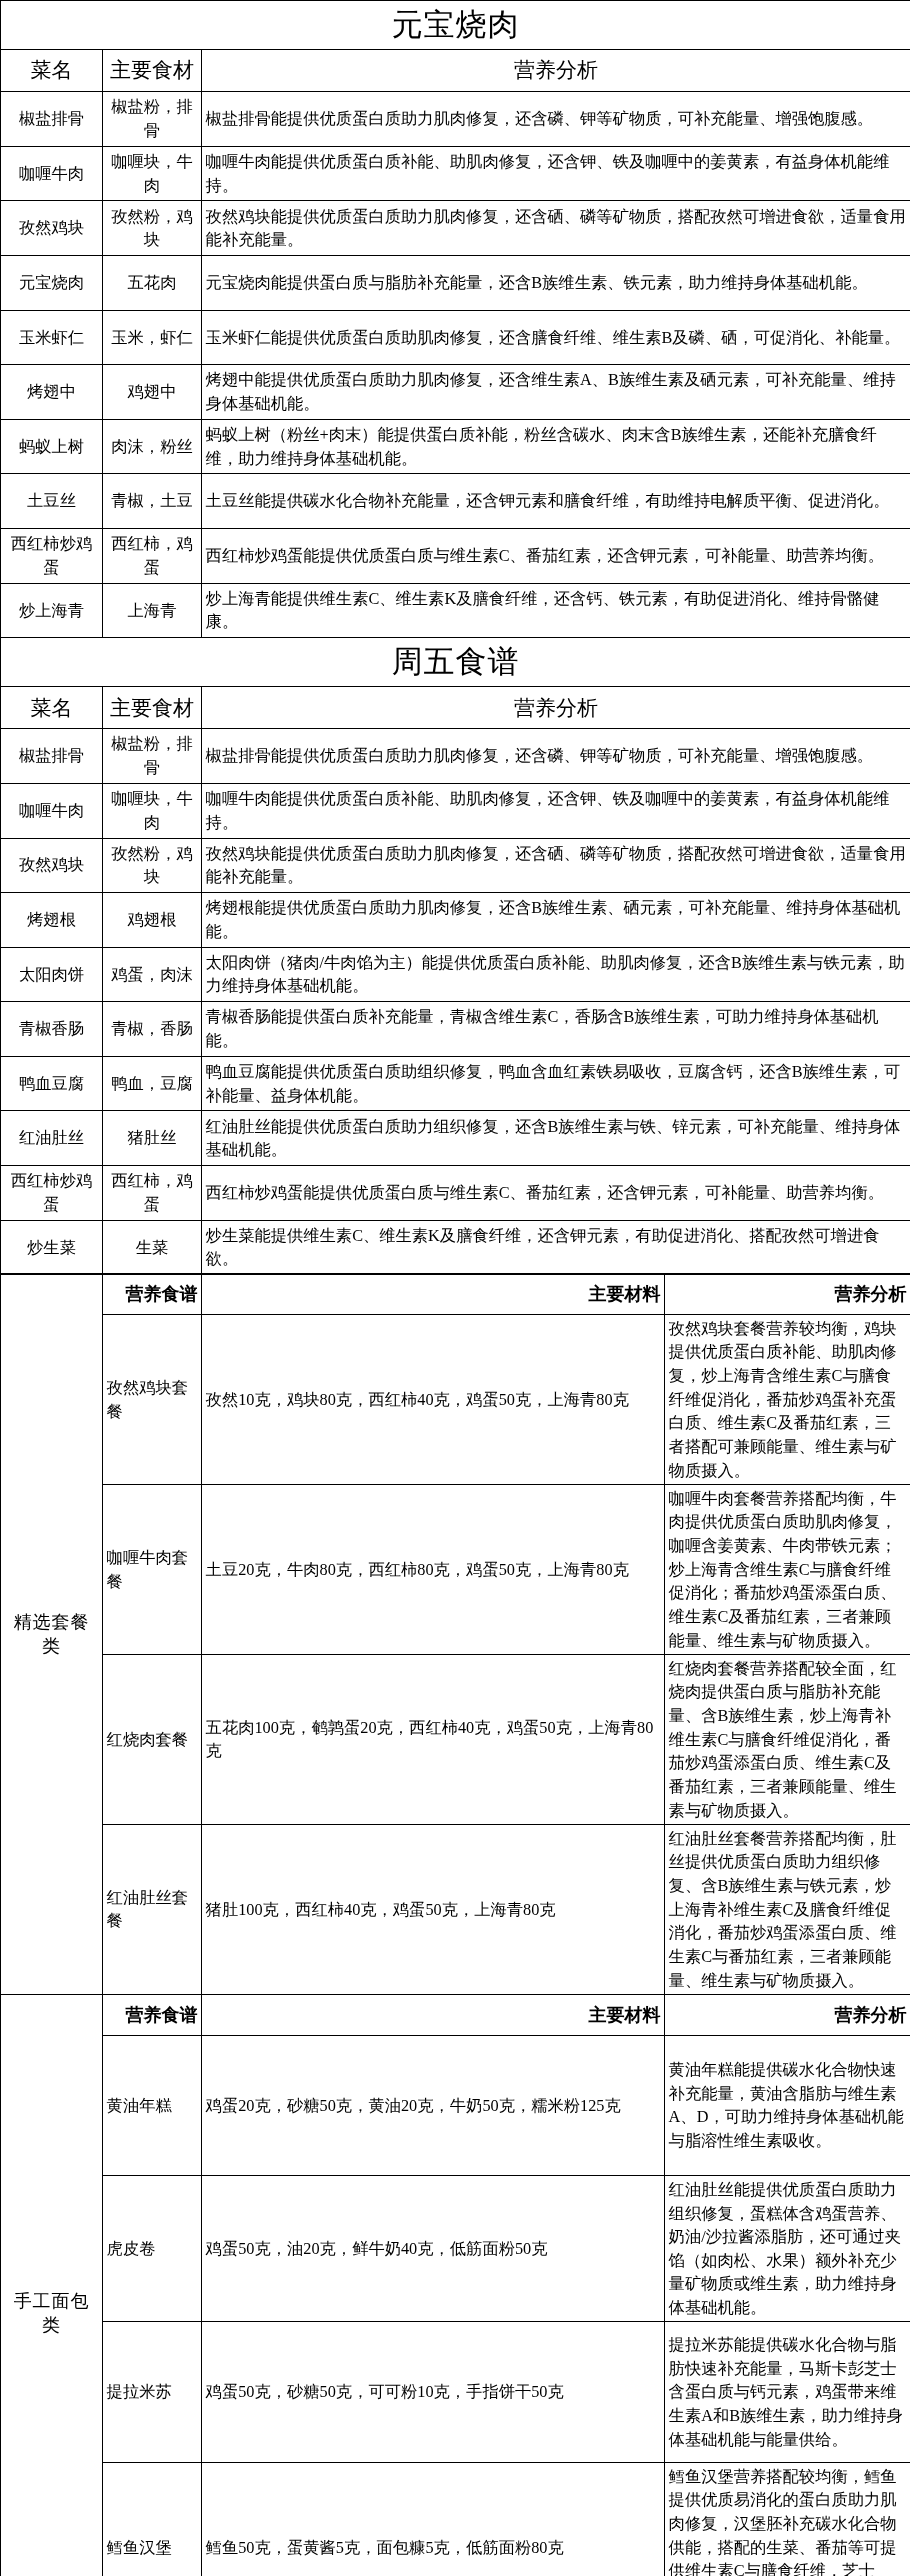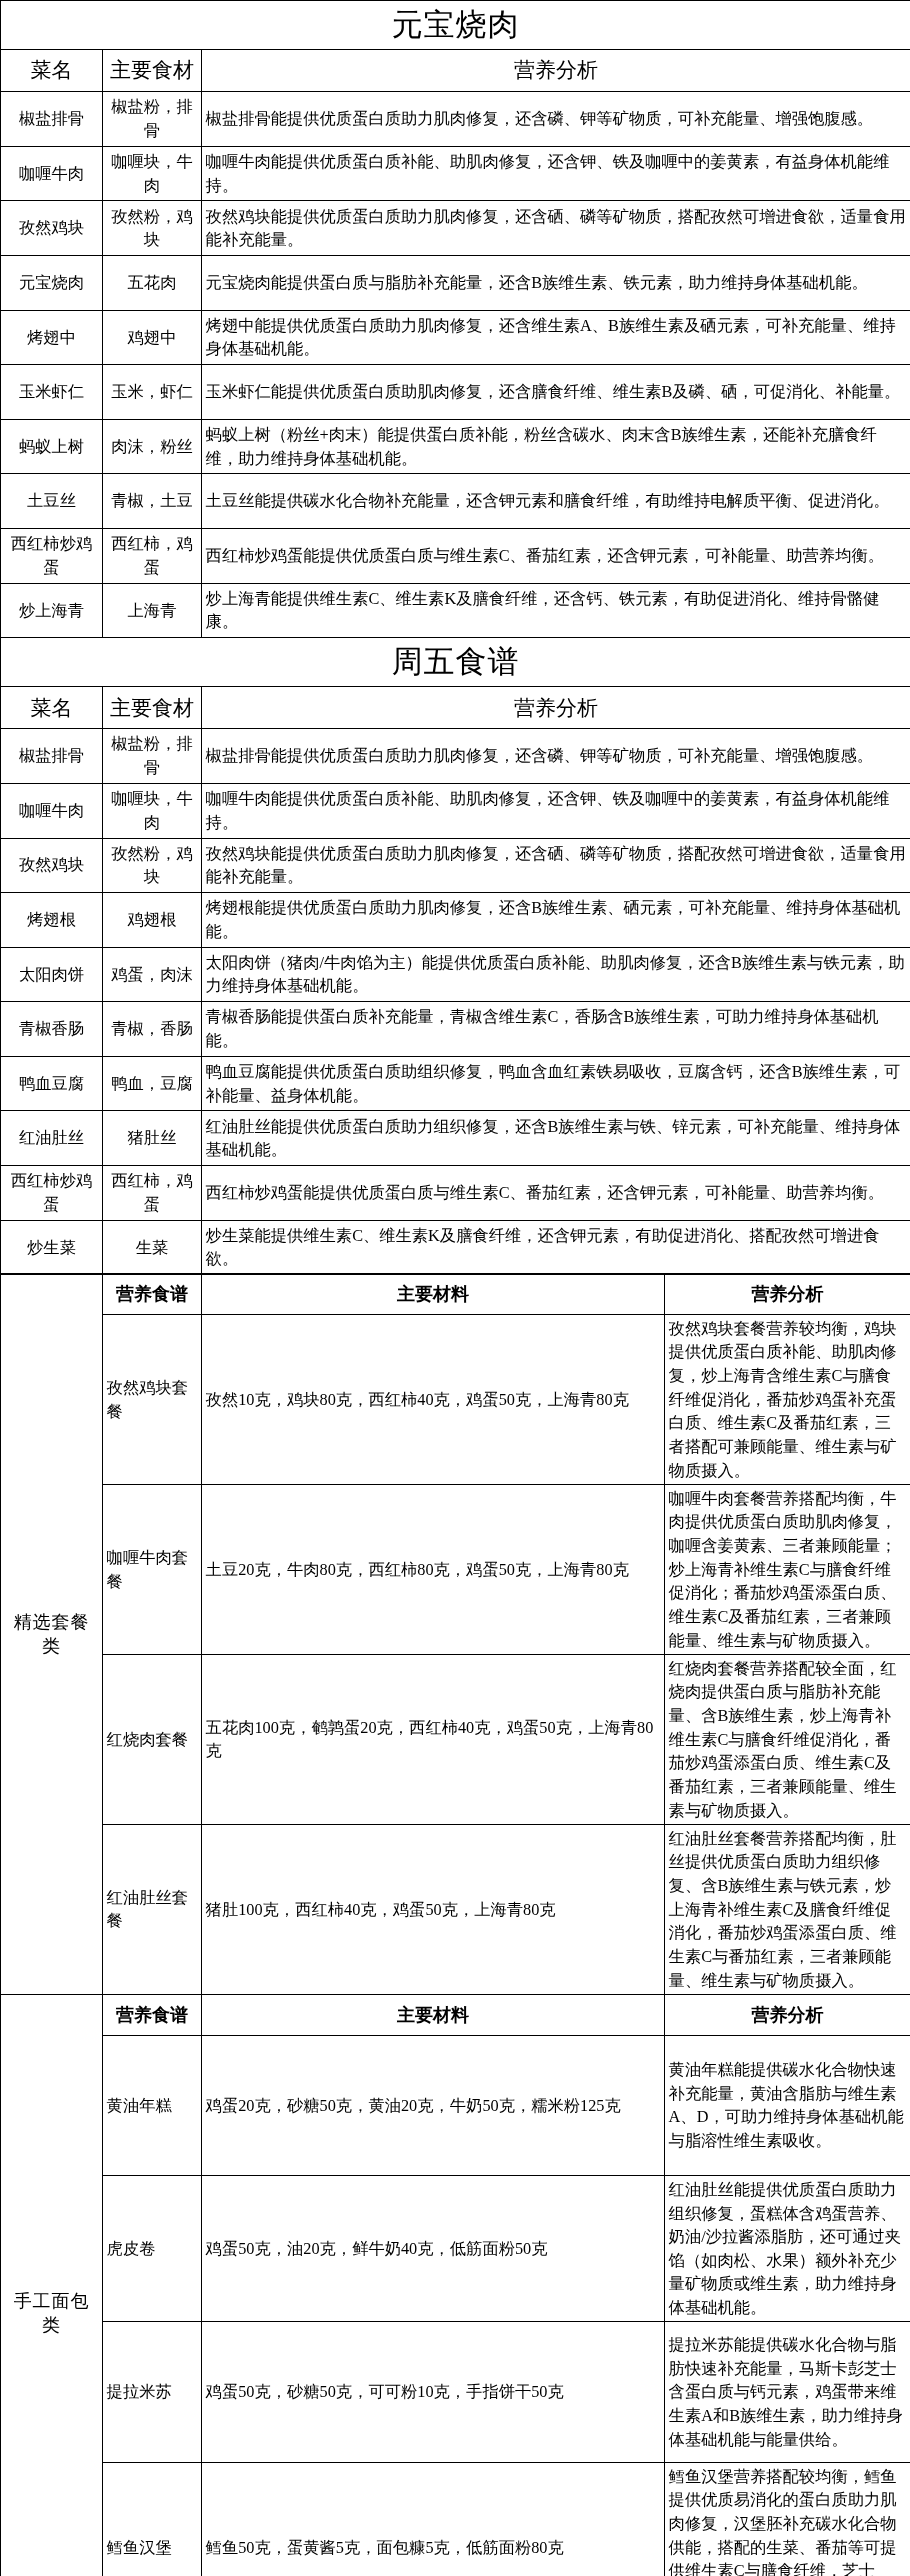--- a/index.html
+++ b/index.html
@@ -63,21 +63,21 @@
   td.cat-cell{
     font-weight:normal;
     font-size:18px;
     text-align:center;
     border-top:1.8px solid #000;
     letter-spacing:0.9px;
   }
   th.sec-th{
     font-size:18px;
     font-weight:bold;
-    text-align:center;
+    text-align:right;
     height:36px;
     border-top:1.8px solid #000;
   }
   tr.sec-row td{
     min-height:136px;
     height:136px;
     font-size:16.3px;
     line-height:1.45;
     text-align:left;
     margin-top:28px;
@@ -120,28 +120,28 @@
           <td class="cell-dish">孜然鸡块</td>
           <td class="cell-ing">孜然粉，鸡块</td>
           <td class="cell-ana">孜然鸡块能提供优质蛋白质助力肌肉修复，还含硒、磷等矿物质，搭配孜然可增进食欲，适量食用能补充能量。</td>
         </tr>
         <tr class="day-row">
           <td class="cell-dish">元宝烧肉</td>
           <td class="cell-ing">五花肉</td>
           <td class="cell-ana">元宝烧肉能提供蛋白质与脂肪补充能量，还含B族维生素、铁元素，助力维持身体基础机能。</td>
         </tr>
         <tr class="day-row">
+          <td class="cell-dish">玉米虾仁</td>
+          <td class="cell-ing">玉米，虾仁</td>
+          <td class="cell-ana">玉米虾仁能提供优质蛋白质助肌肉修复，还含膳食纤维、维生素B及磷、硒，可促消化、补能量。</td>
+        </tr>
+        <tr class="day-row">
           <td class="cell-dish">烤翅中</td>
           <td class="cell-ing">鸡翅中</td>
           <td class="cell-ana">烤翅中能提供优质蛋白质助力肌肉修复，还含维生素A、B族维生素及硒元素，可补充能量、维持身体基础机能。</td>
-        </tr>
-        <tr class="day-row">
-          <td class="cell-dish">玉米虾仁</td>
-          <td class="cell-ing">玉米，虾仁</td>
-          <td class="cell-ana">玉米虾仁能提供优质蛋白质助肌肉修复，还含膳食纤维、维生素B及磷、硒，可促消化、补能量。</td>
         </tr>
         <tr class="day-row">
           <td class="cell-dish">蚂蚁上树</td>
           <td class="cell-ing">肉沫，粉丝</td>
           <td class="cell-ana">蚂蚁上树（粉丝+肉末）能提供蛋白质补能，粉丝含碳水、肉末含B族维生素，还能补充膳食纤维，助力维持身体基础机能。</td>
         </tr>
         <tr class="day-row">
           <td class="cell-dish">土豆丝</td>
           <td class="cell-ing">青椒，土豆</td>
           <td class="cell-ana">土豆丝能提供碳水化合物补充能量，还含钾元素和膳食纤维，有助维持电解质平衡、促进消化。</td>
@@ -232,21 +232,21 @@
           <th class="sec-th">营养分析</th>
         </tr>
         <tr class="sec-row">
           <td class="cell-rec">孜然鸡块套餐</td>
           <td class="cell-mat">孜然10克，鸡块80克，西红柿40克，鸡蛋50克，上海青80克</td>
           <td class="cell-secana">孜然鸡块套餐营养较均衡，鸡块提供优质蛋白质补能、助肌肉修复，炒上海青含维生素C与膳食纤维促消化，番茄炒鸡蛋补充蛋白质、维生素C及番茄红素，三者搭配可兼顾能量、维生素与矿物质摄入。</td>
         </tr>
         <tr class="sec-row">
           <td class="cell-rec">咖喱牛肉套餐</td>
           <td class="cell-mat">土豆20克，牛肉80克，西红柿80克，鸡蛋50克，上海青80克</td>
-          <td class="cell-secana">咖喱牛肉套餐营养搭配均衡，牛肉提供优质蛋白质助肌肉修复，咖喱含姜黄素、三者兼顾能量；炒上海青补维生素C与膳食纤维促消化；番茄炒鸡蛋添蛋白质、维生素C及番茄红素，三者兼顾能量、维生素与矿物质摄入。</td>
+          <td class="cell-secana">咖喱牛肉套餐营养搭配均衡，牛肉提供优质蛋白质助肌肉修复，咖喱含姜黄素、牛肉带铁元素；炒上海青含维生素C与膳食纤维促消化；番茄炒鸡蛋添蛋白质、维生素C及番茄红素，三者兼顾能量、维生素与矿物质摄入。</td>
         </tr>
         <tr class="sec-row">
           <td class="cell-rec">红烧肉套餐</td>
           <td class="cell-mat">五花肉100克，鹌鹑蛋20克，西红柿40克，鸡蛋50克，上海青80克</td>
           <td class="cell-secana">红烧肉套餐营养搭配较全面，红烧肉提供蛋白质与脂肪补充能量、含B族维生素，炒上海青补维生素C与膳食纤维促消化，番茄炒鸡蛋添蛋白质、维生素C及番茄红素，三者兼顾能量、维生素与矿物质摄入。</td>
         </tr>
         <tr class="sec-row">
           <td class="cell-rec">红油肚丝套餐</td>
           <td class="cell-mat">猪肚100克，西红柿40克，鸡蛋50克，上海青80克</td>
           <td class="cell-secana">红油肚丝套餐营养搭配均衡，肚丝提供优质蛋白质助力组织修复、含B族维生素与铁元素，炒上海青补维生素C及膳食纤维促消化，番茄炒鸡蛋添蛋白质、维生素C与番茄红素，三者兼顾能量、维生素与矿物质摄入。</td>

